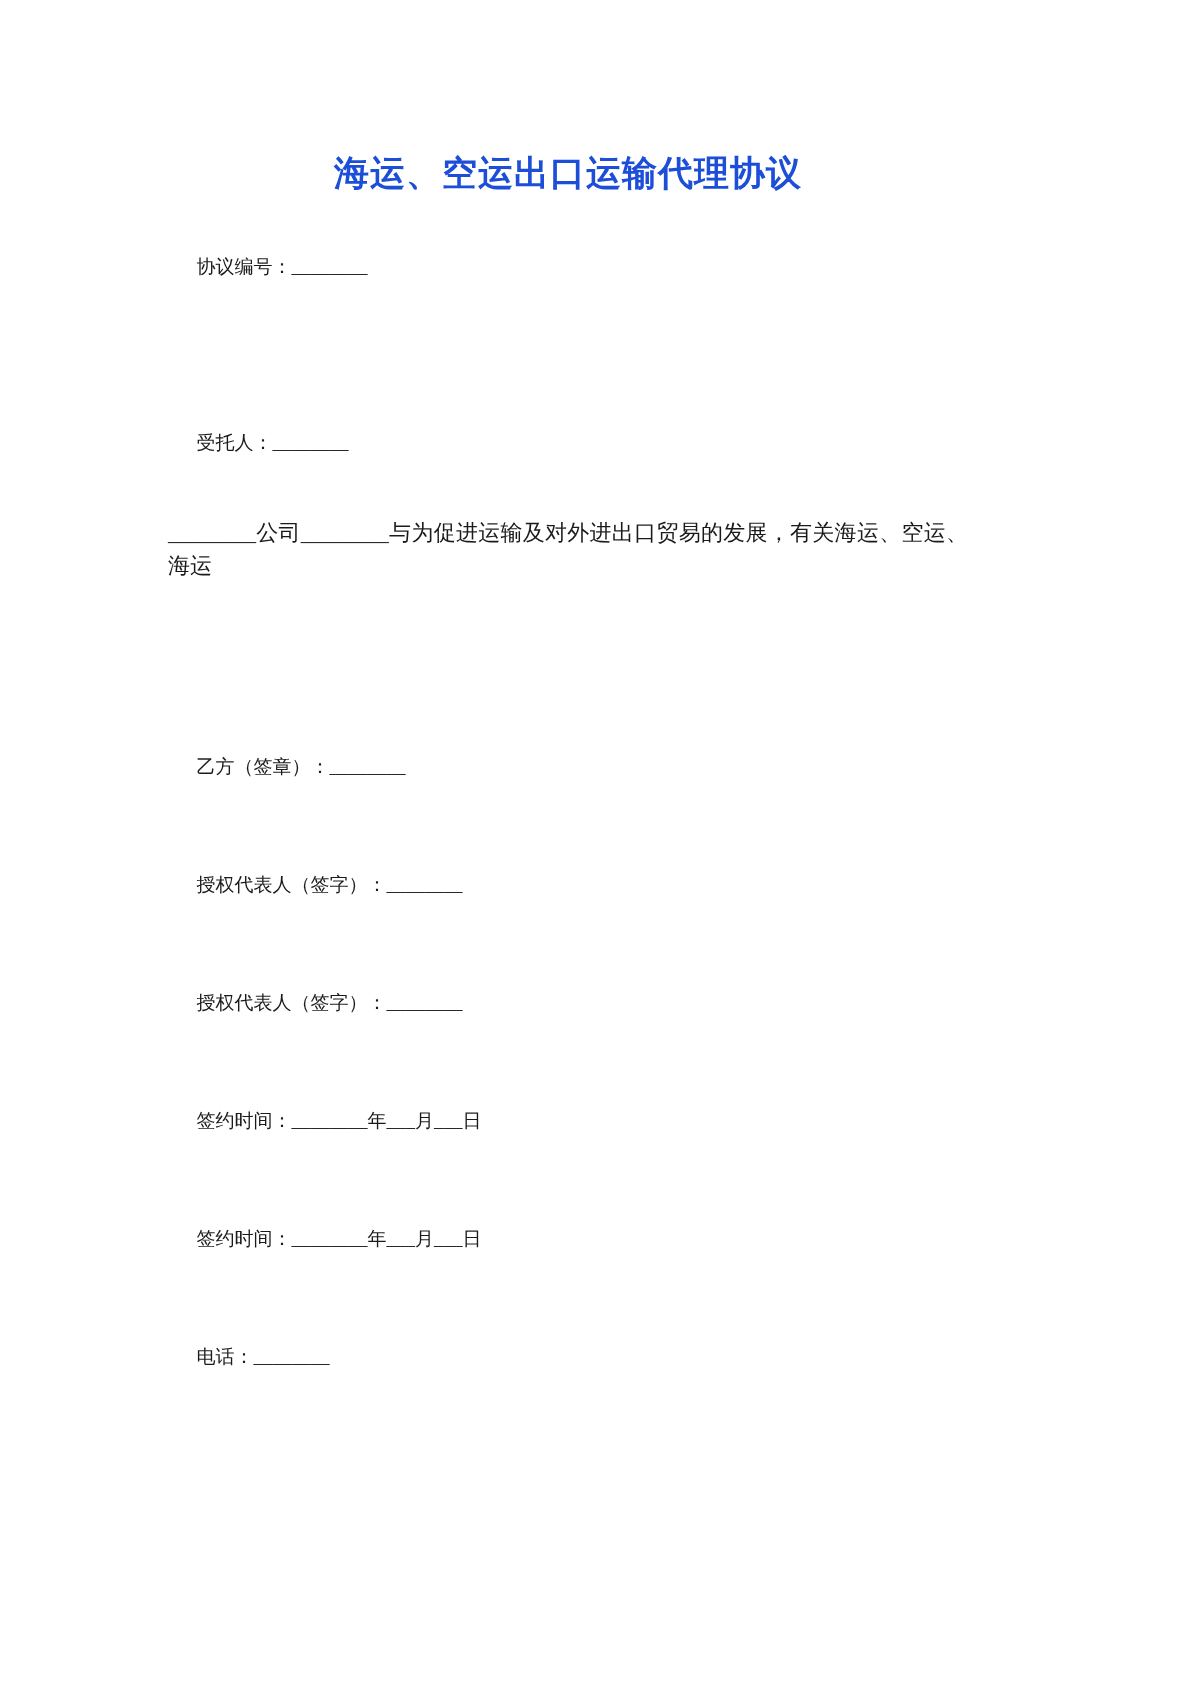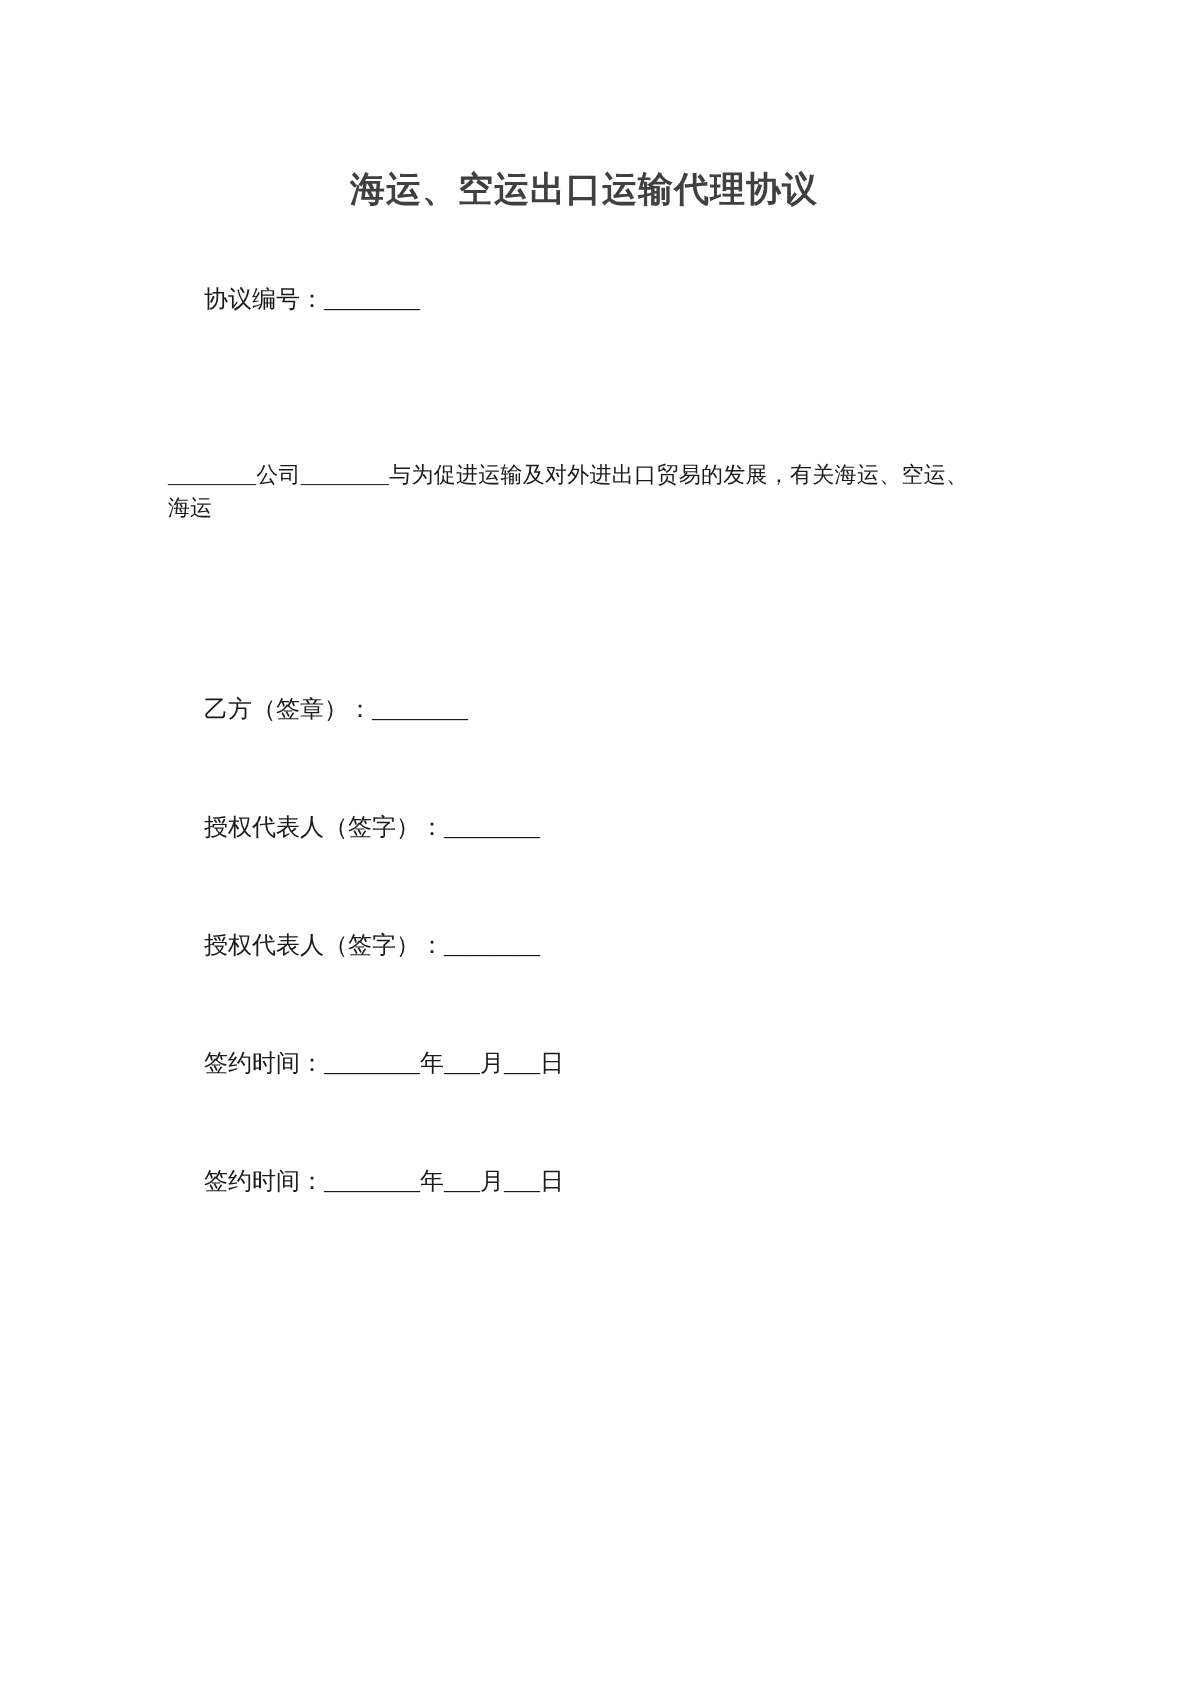--- a/index.html
+++ b/index.html
@@ -25,28 +25,28 @@
     top: 0;
     width: 860px;
   }
   .doc-title {
     font-family: "DejaVu Serif", "Liberation Serif", serif;
     font-weight: bold;
     font-size: 35px;
     line-height: 1.2;
     text-align: center;
     letter-spacing: 1px;
-    color: #404040;
-    margin: 16px;
+    color: #1d4ed8;
+    margin: 0;
     padding-top: 152px;
     padding-bottom: 0;
     width: 800px;
   }
   .line {
-    font-size: 24px;
+    font-size: 19px;
     line-height: 30px;
     color: #1a1a1a;
     white-space: pre-wrap;
     margin: 0;
   }
   .gap-sm { height: 28px; }
   .gap-md { height: 58px; }
   .gap-lg { height: 90px; }
   .gap-xl { height: 112px; }
   .para {
@@ -72,20 +72,23 @@
 
     <p class="line">
       <span>协议编号：</span><span>________</span>
     </p>
 
     <div class="gap-sm"></div>
 
 
     <div class="gap-md"></div>
 
+    <p class="line">
+      <span>受托人：</span><span>________</span>
+    </p>
 
     <div class="gap-sm"></div>
 
     <p class="para">
       <span class="para-line">________公司________与为促进运输及对外进出口贸易的发展，有关海运、空运、海运</span>
     </p>
 
     <div class="gap-xl"></div>
 
 
@@ -114,20 +117,23 @@
     </p>
 
     <div class="gap-sm"></div>
 
     <p class="line">
       <span>签约时间：</span><span>________年___月___日</span>
     </p>
 
     <div class="gap-sm"></div>
 
+    <p class="line">
+      <span>电话：</span><span>________</span>
+    </p>
 
     <div class="gap-lg"></div>
 
     <p class="line">
       
     </p>
 
   </div>
 </div>
 

